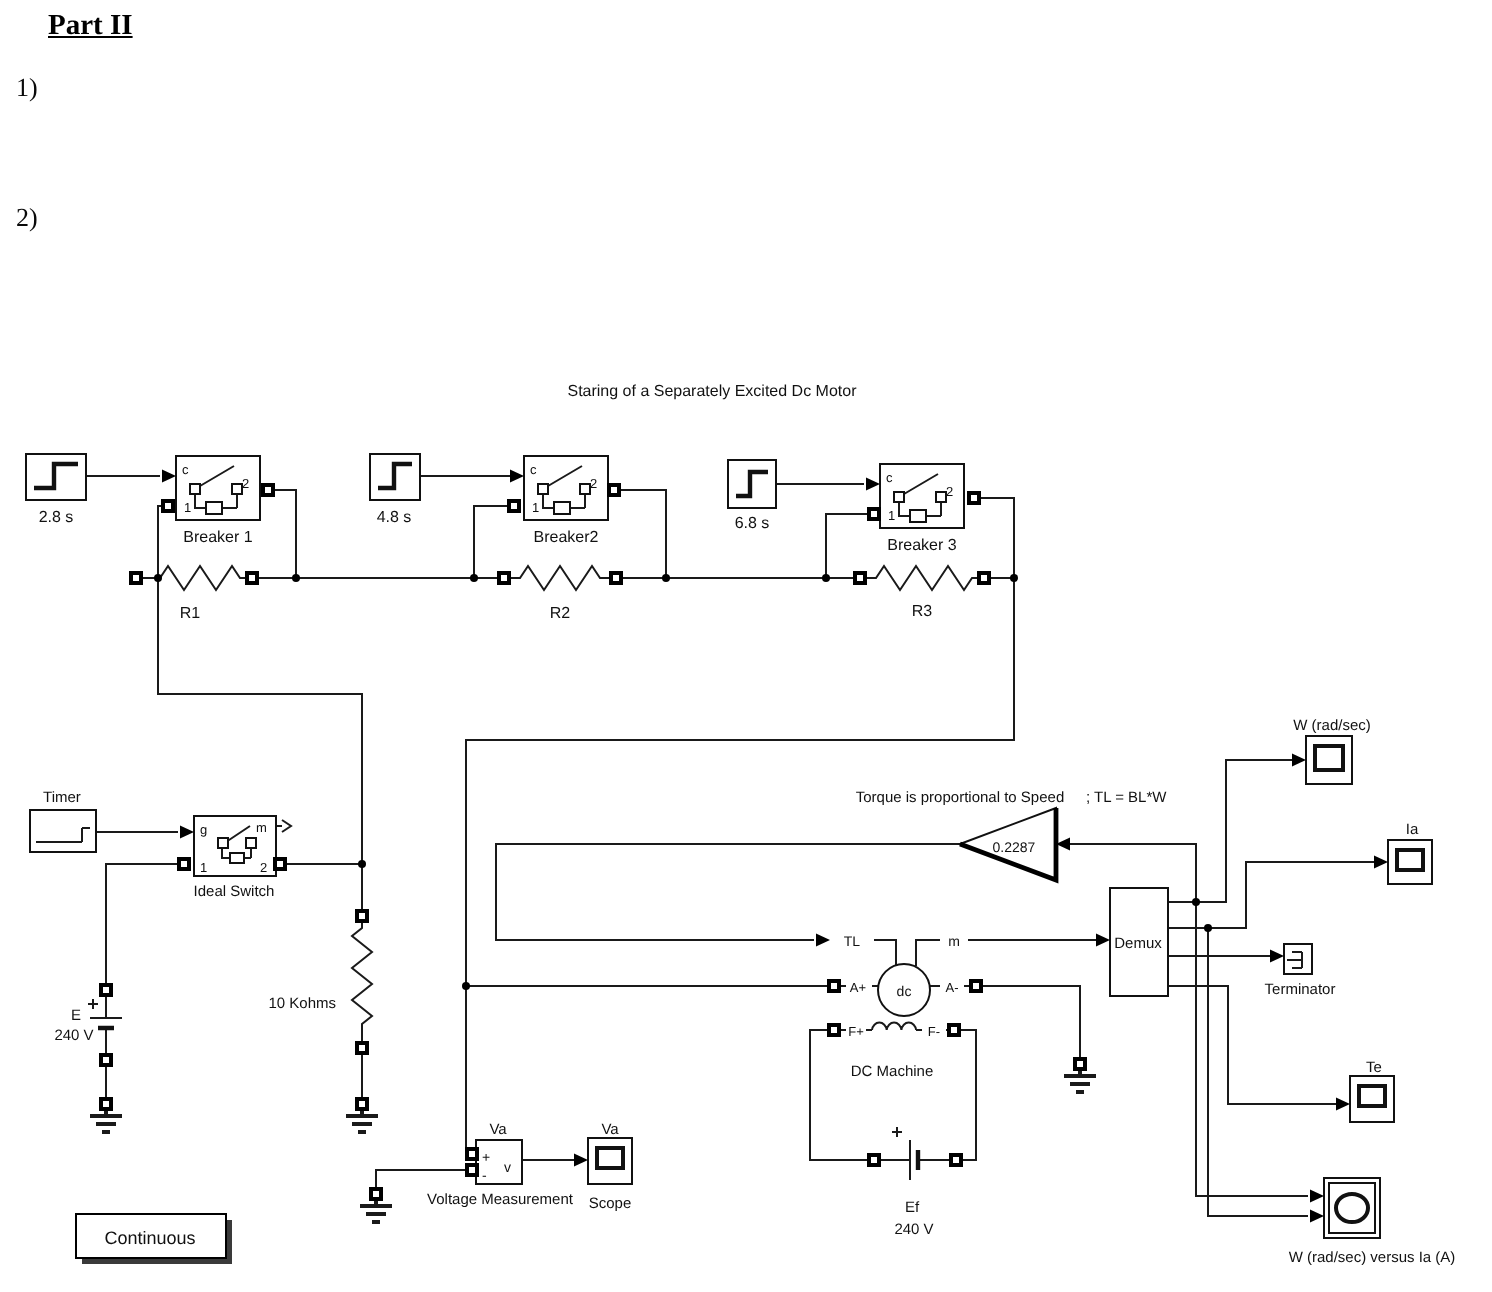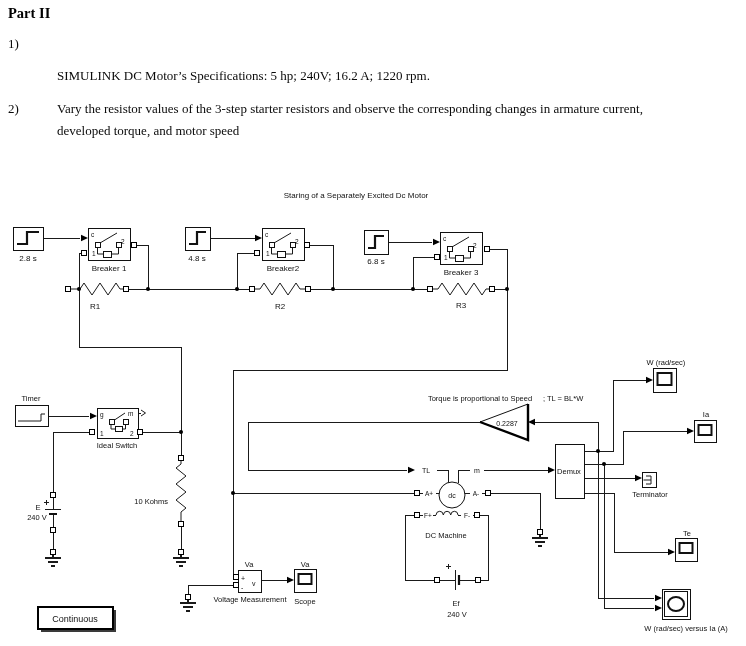--- a/index.html
+++ b/index.html
@@ -1,20 +1,20 @@
 <!DOCTYPE html>
 <html><head>
 <meta charset="utf-8">
 <style>
   html,body{margin:0;padding:0;background:#fff;}
   .page{position:relative;width:746px;height:646px;background:#ffffff;color:#000;
         font-family:"Liberation Serif",serif;overflow:hidden;}
   .abs{position:absolute;white-space:nowrap;}
   .doc{font-size:13px;color:#0a0a0a;}
-  .doc-heading{left:8px;top:5px;font-size:14.5px;font-weight:bold;}
+  .doc-heading{left:24px;top:5px;font-size:14.5px;font-weight:bold;text-decoration:underline;}
   svg{position:absolute;left:0;top:0;}
   svg text{font-family:"Liberation Sans",sans-serif;fill:#111;}
   .t9{font-size:9px}.t8{font-size:8px}.t75{font-size:7.5px}.t7{font-size:7px}.t65{font-size:6.5px}
   .mid{text-anchor:middle}.end{text-anchor:end}
   .w{stroke:#1a1a1a;stroke-width:1;fill:none;}
   .crisp{shape-rendering:crispEdges;}
   .blk{fill:#ffffff;stroke:#111;stroke-width:1;shape-rendering:crispEdges;}
   .thk{stroke:#111;stroke-width:2.2;fill:none;}
   .scr{fill:#fff;stroke:#111;stroke-width:2;}
   .sq{fill:#fff;stroke:#000;stroke-width:1.6;shape-rendering:crispEdges;}
@@ -22,24 +22,21 @@
   .ah{fill:#000;stroke:none;}
   .gnd{stroke:#1a1a1a;stroke-width:1.6;fill:none;shape-rendering:crispEdges;}
 </style>
 </head>
 <body>
 
 <div class="page">
 
   <div class="abs doc-heading">Part II</div>
   <div class="abs doc" style="left:8px;top:36px">1)</div>
-  <div class="abs doc" style="left:57px;top:68px">SIMULINK DC Motor’s Specifications: 5 hp; 240V; 16.2 A; 1220 rpm.</div>
   <div class="abs doc" style="left:8px;top:101px">2)</div>
-  <div class="abs doc" style="left:57px;top:101px">Vary the resistor values of the 3-step starter resistors and observe the corresponding changes in armature current,</div>
-  <div class="abs doc" style="left:57px;top:123px">developed torque, and motor speed</div>
 
   <svg width="746" height="646" viewBox="0 0 746 646">
 
     <g class="w crisp">
       <path d="M43,238 H80 M210,238 H255 M388,242 H432 M48,416 H89"></path>
       <path d="M134,245 H148 V289 M84,253 H79 V347 H181 V458"></path>
       <path d="M257,253 H237 V289 M307,245 H333 V289"></path>
       <path d="M437,257 H413 V289 M487,249 H507 V370 H233 V577 H234 M233,493 H414 M492,289 H507"></path>
       <path d="M126,289 H252 M308,289 H430"></path>
       <path d="M140,432 H181 M92,432 H53 V495 M138,413 H141"></path>

